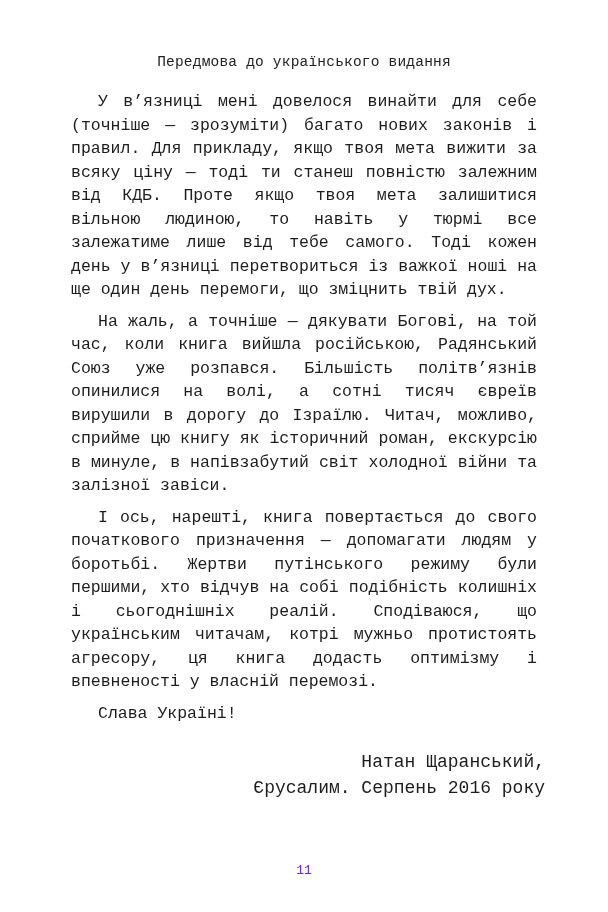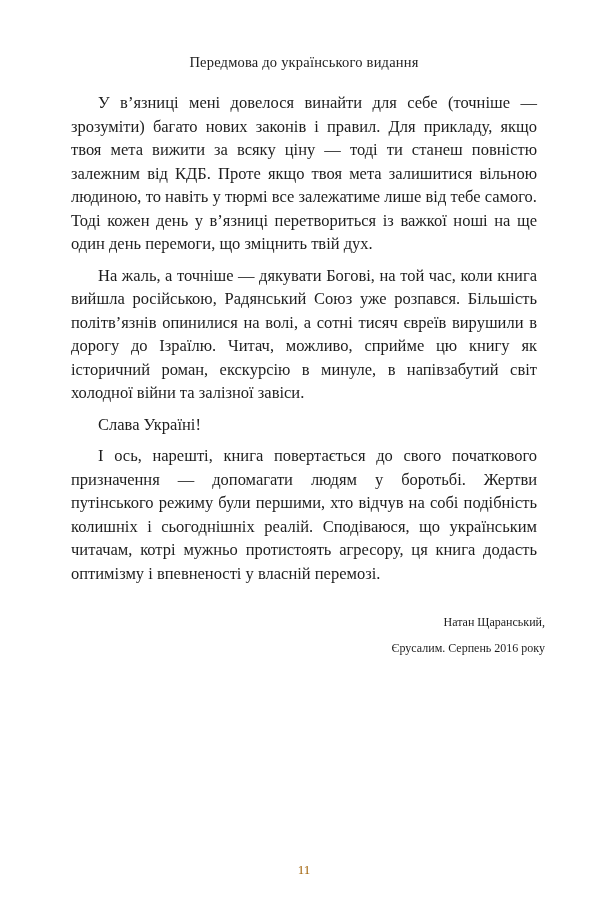--- a/index.html
+++ b/index.html
@@ -8,21 +8,21 @@
     background: #ffffff;
   }
   .page {
     position: relative;
     width: 608px;
     height: 912px;
     margin: 0 auto;
     background: #ffffff;
     box-sizing: border-box;
     padding: 54px 63px 0 63px;
-    font-family: Liberation Serif, serif;
+    font-family: Liberation Mono, monospace;
     color: #1d1d1d;
     overflow: hidden;
   }
   .running-head {
     text-align: center;
     font-size: 14.5px;
     letter-spacing: 0.2px;
     color: #222222;
     margin-bottom: 20px;
   }
@@ -30,46 +30,46 @@
     margin: 8px;
     font-size: 16.5px;
     line-height: 23.5px;
     text-align: justify;
     text-indent: 27px;
     color: #1d1d1d;
   }
   .signature {
     margin-top: 24px;
     text-align: right;
-    font-size: 12px;
+    font-size: 18px;
     line-height: 26px;
     color: #1d1d1d;
   }
   .folio {
     position: absolute;
     left: 0;
     right: 0;
     bottom: 34px;
     text-align: center;
     font-size: 13px;
-    color: #a16207;
+    color: #6d28d9;
   }
 </style>
 </head>
 <body>
 
 <div class="page">
 
   <div class="running-head">Передмова до українського видання</div>
 
   <div class="body-text">
     <p>У в’язниці мені довелося винайти для себе (точніше — зрозуміти) багато нових законів і правил. Для прикладу, якщо твоя мета вижити за всяку ціну — тоді ти станеш повністю залежним від КДБ. Проте якщо твоя мета залишитися вільною людиною, то навіть у тюрмі все залежатиме лише від тебе самого. Тоді кожен день у в’язниці перетвориться із важкої ноші на ще один день перемоги, що зміцнить твій дух.</p>
     <p>На жаль, а точніше — дякувати Богові, на той час, коли книга вийшла російською, Радянський Союз уже розпався. Більшість політв’язнів опинилися на волі, а сотні тисяч євреїв вирушили в дорогу до Ізраїлю. Читач, можливо, сприйме цю книгу як історичний роман, екскурсію в минуле, в напівзабутий світ холодної війни та залізної завіси.</p>
+    <p>І ось, нарешті, книга повертається до свого початкового призначення — допомагати людям у боротьбі. Жертви путінського режиму були першими, хто відчув на собі подібність колишніх і сьогоднішніх реалій. Сподіваюся, що українським читачам, котрі мужньо протистоять агресору, ця книга додасть оптимізму і впевненості у власній перемозі.</p>
     <p>Слава Україні!</p>
-    <p>І ось, нарешті, книга повертається до свого початкового призначення — допомагати людям у боротьбі. Жертви путінського режиму були першими, хто відчув на собі подібність колишніх і сьогоднішніх реалій. Сподіваюся, що українським читачам, котрі мужньо протистоять агресору, ця книга додасть оптимізму і впевненості у власній перемозі.</p>
   </div>
 
   <div class="signature">
     <div>Натан Щаранський,</div>
     <div>Єрусалим. Серпень 2016 року</div>
   </div>
 
   <div class="folio">11</div>
 
 </div>

